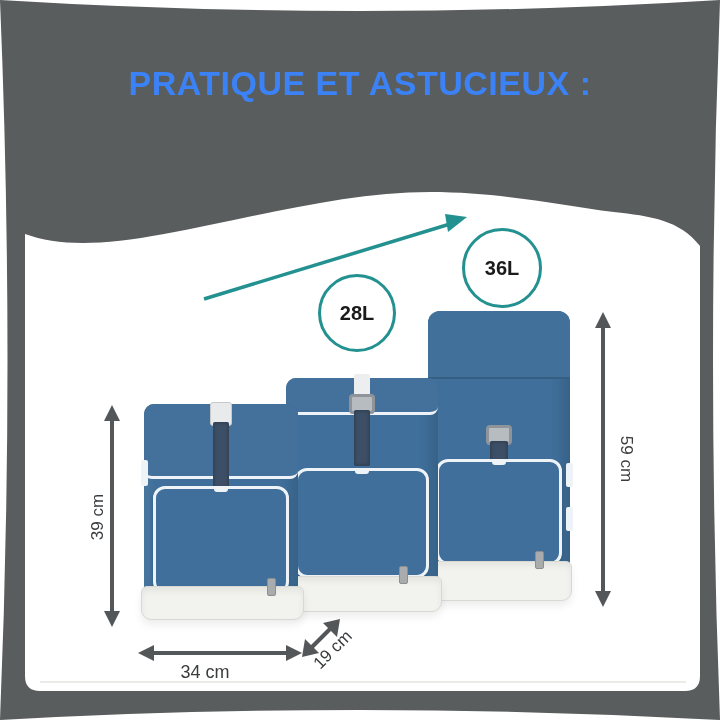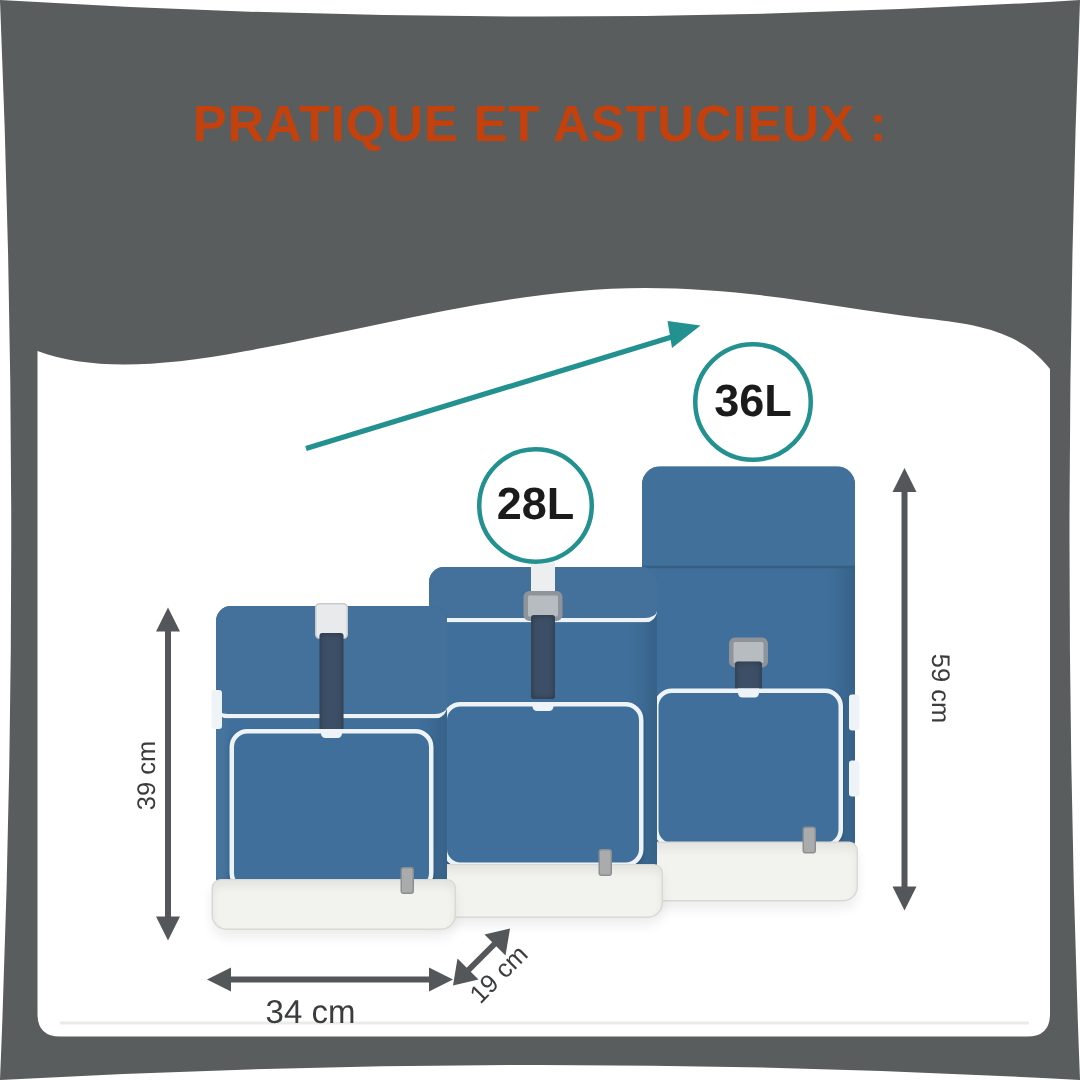--- a/index.html
+++ b/index.html
@@ -7,50 +7,50 @@
     position:relative;width:720px;height:720px;overflow:hidden;
     background:#ffffff;
     font-family:"Liberation Sans","DejaVu Sans",sans-serif;
   }
   
   .bg-svg{position:absolute;left:0;top:0;z-index:0;}
   .gray-frame{fill:var(--header-gray,#595d5d);}
   .floor-line{stroke:#ebebe8;stroke-width:2;}
 
   
-  .header-text{position:absolute;left:0;right:0;top:64px;text-align:center;z-index:4;color:#c2410c;}
+  .header-text{position:absolute;left:0;right:0;top:64px;text-align:center;z-index:4;color:#3b82f6;}
   .header-title{font-size:34px;font-weight:800;letter-spacing:.5px;line-height:1.15;}
   .header-subtitle{font-size:29px;font-weight:400;margin-top:8px;letter-spacing:.3px;}
 
   
   .badge{
     position:absolute;z-index:3;border-radius:50%;
     background:#ffffff;border:3px solid var(--accent-teal,#239190);
     display:flex;align-items:center;justify-content:center;
-    color:#1b1b1b;font-weight:800;font-size:30px;
+    color:#1b1b1b;font-weight:800;font-size:20px;
   }
   .badge-26{left:179px;top:319px;width:72px;height:72px;}
-  .badge-28{left:318px;top:298px;width:72px;height:72px;}
+  .badge-28{left:318px;top:274px;width:72px;height:72px;}
   .badge-36{left:462px;top:228px;width:74px;height:74px;}
 
   
   .annot-svg{position:absolute;left:0;top:0;z-index:2;}
   .teal-line{stroke:var(--accent-teal,#239190);stroke-width:3.5;fill:none;}
   .teal-head{fill:var(--accent-teal,#239190);}
   .dim-line{stroke:var(--arrow-gray,#54575a);stroke-width:4;}
   .dim-head{fill:var(--arrow-gray,#54575a);}
 
   
   .dim-label{
     position:absolute;z-index:3;color:#3a3c3e;font-size:17px;font-weight:400;
     width:64px;text-align:center;white-space:nowrap;
   }
   .dim-39{left:66px;top:507px;transform:rotate(-90deg);}
   .dim-59{left:594px;top:449px;transform:rotate(90deg);}
-  .dim-34{left:173px;top:662px;font-size:22px;text-align:right;}
+  .dim-34{left:173px;top:662px;font-size:18px;}
   .dim-19{left:301px;top:640px;transform:rotate(-45deg);}
 
   
   .bag{position:absolute;}
   .bag-26{left:144px;top:404px;width:154px;height:216px;z-index:3;}
   .bag-28{left:286px;top:378px;width:152px;height:234px;z-index:2;}
   .bag-36{left:428px;top:311px;width:142px;height:290px;z-index:1;}
 
   .bag-body{position:absolute;left:0;right:0;top:0;background:var(--bag-blue,#3f6f9a);
     box-shadow:inset -8px 0 12px rgba(0,0,0,.12), inset 6px 0 8px rgba(255,255,255,.06);}

